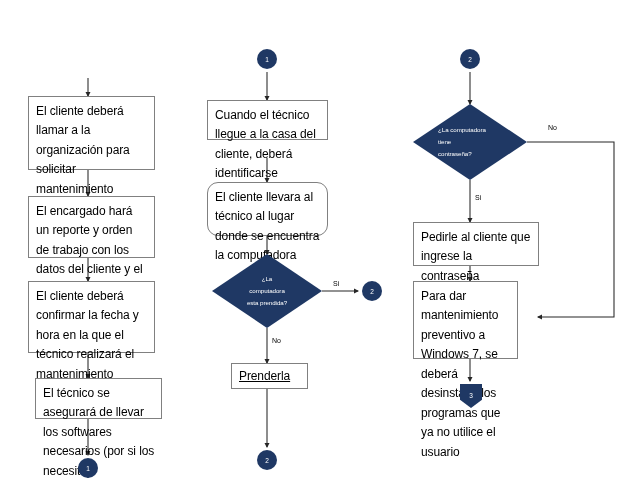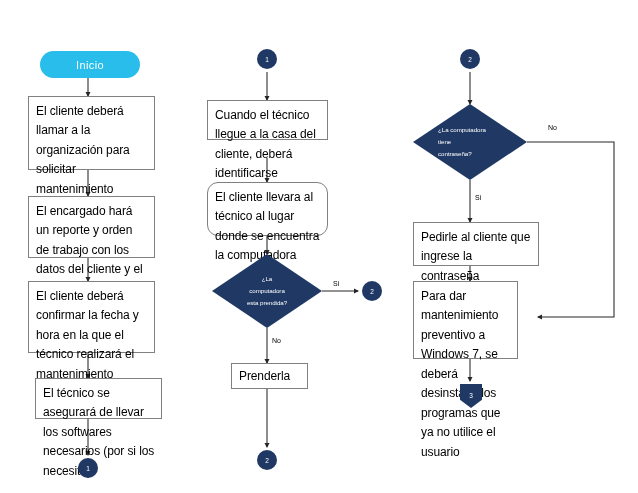--- a/index.html
+++ b/index.html
@@ -149,23 +149,20 @@
 
     <path class="pline" marker-end="url(#ah)" d="M470,180 L470,222"></path>
 
     <path class="pline" marker-end="url(#ah)" d="M470,257 L470,281"></path>
 
     <path class="pline" marker-end="url(#ah)" d="M527,142 L614,142 L614,317 L538,317"></path>
 
     <path class="pline" marker-end="url(#ah)" d="M470,359 L470,381"></path>
   </svg>
 
-  <div class="node terminator" style="left:40px; top:51px; width:100px; height:27px;">
-    <span>Inicio</span>
-  </div>
 
   <div class="node process" style="left:28px; top:96px; width:127px; height:74px;">
     <span>El cliente deberá llamar a la organización para solicitar mantenimiento preventivo al software</span>
   </div>
 
   <div class="node process" style="left:28px; top:196px; width:127px; height:62px;">
     <span>El encargado hará un reporte y orden de trabajo con los datos del cliente y el sistema operativo</span>
   </div>
 
   <div class="node process" style="left:28px; top:281px; width:127px; height:72px;">
@@ -206,21 +203,21 @@
   </div>
 
   <div class="edge-label" style="left:272px; top:337px;">
     <span>No</span>
   </div>
 
   <div class="node connector-circle" style="left:362px; top:281px; width:20px; height:20px;">
     <span>2</span>
   </div>
 
-  <div class="node process" style="left:231px; top:363px; width:77px; height:26px; display:flex; align-items:center;">
+  <div class="node process" style="left:231px; top:363px; width:77px; height:26px; display:flex; align-items:center;text-decoration:underline;">
     <span>Prenderla</span>
   </div>
 
   <div class="node connector-circle" style="left:257px; top:450px; width:20px; height:20px;">
     <span>2</span>
   </div>
 
   <div class="node connector-circle" style="left:460px; top:49px; width:20px; height:20px;">
     <span>2</span>
   </div>

